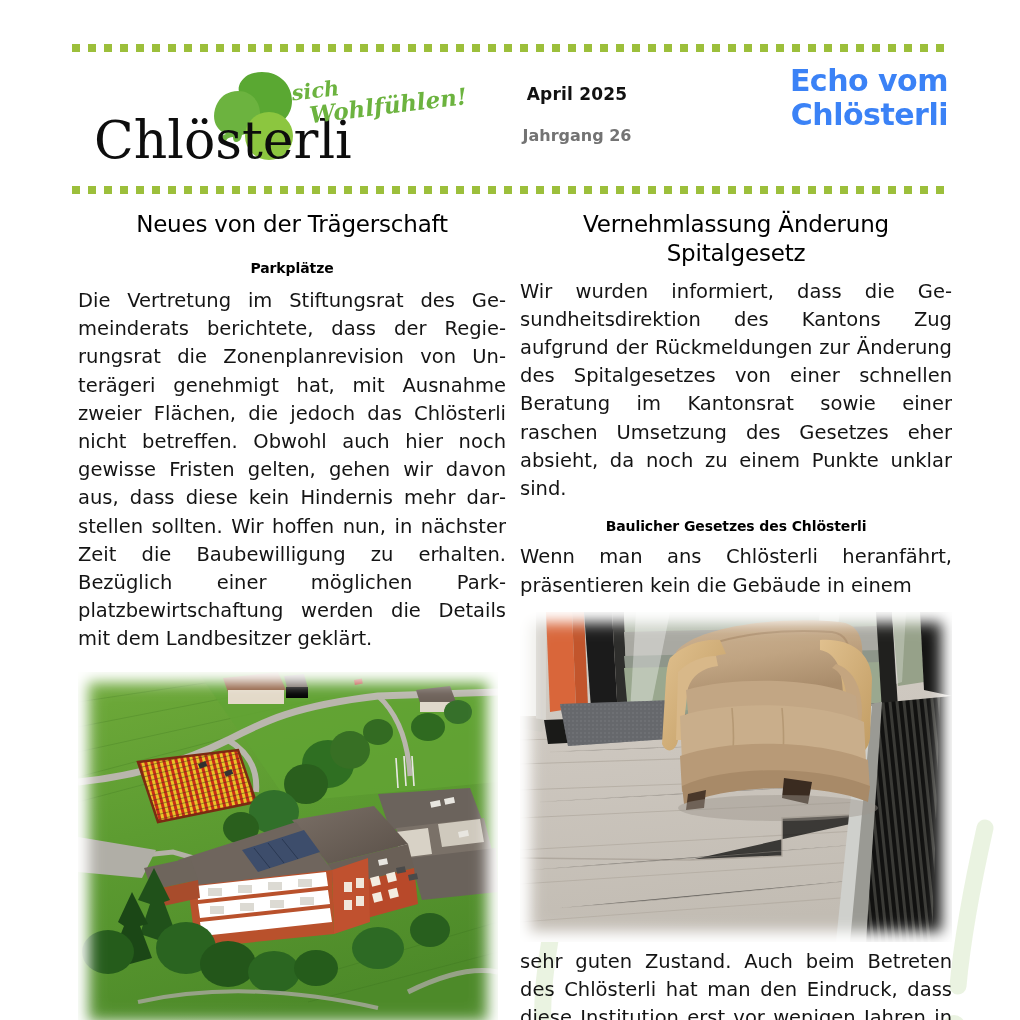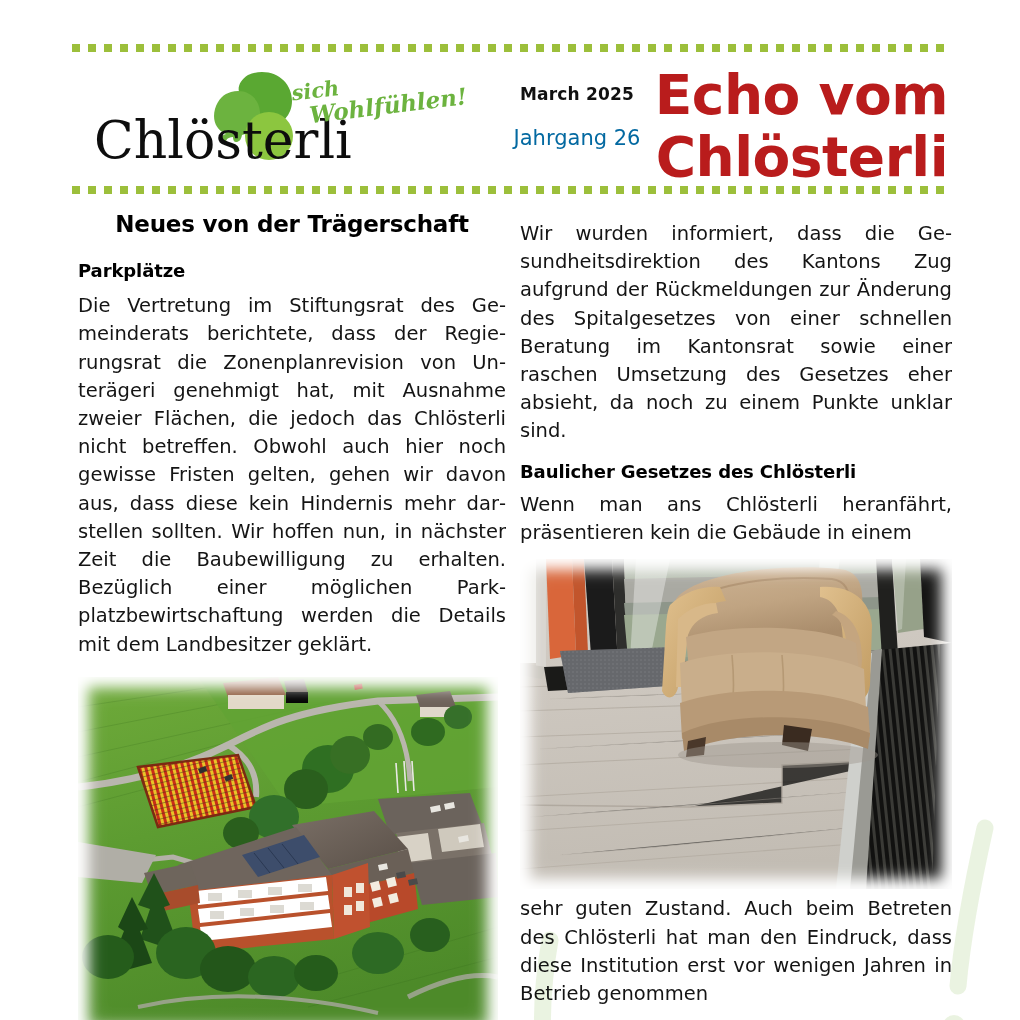--- a/index.html
+++ b/index.html
@@ -107,35 +107,35 @@
     text-align: center;
   }
   .issue-date {
     font-size: 17px;
     font-weight: bold;
     color: #111;
     letter-spacing: 0.2px;
   }
   .issue-volume {
     margin-top: 22px;
-    font-size: 21px;
-    font-weight: normal;
-    color: #0369a1;
+    font-size: 16px;
+    font-weight: bold;
+    color: #737373;
   }
 
   .paper-title {
     position: absolute;
     right: 0px;
     top: 4px;
     width: 340px;
     text-align: right;
-    font-size: 55px;
+    font-size: 30px;
     font-weight: bold;
     line-height: 1.13;
-    color: #b91c1c;
+    color: #3b82f6;
     letter-spacing: -0.5px;
   }
 
   
   .columns {
     position: absolute;
     top: 210px;
     left: 0;
     width: 1020px;
     z-index: 4;
@@ -143,31 +143,31 @@
   .col {
     position: absolute;
     top: 0;
   }
   .col-left  { left: 78px;  width: 428px; }
   .col-right { left: 520px; width: 432px; }
 
   h2.section-title {
     margin: 0 0 0 0;
     font-size: 23px;
-    font-weight: bold;
+    font-weight: normal;
     text-align: center;
     color: #000;
     line-height: 1.25;
     letter-spacing: -0.2px;
   }
   h3.sub-title {
     margin: 0;
-    font-size: 18px;
+    font-size: 14px;
     font-weight: bold;
-    text-align: left;
+    text-align: center;
     color: #000;
     line-height: 1.3;
     letter-spacing: -0.1px;
   }
   p.body-text {
     margin: 0;
     font-size: 19.5px;
     line-height: 28.2px;
     text-align: justify;
     text-justify: inter-word;
@@ -262,21 +262,21 @@
             <text x="2" y="24" font-family="'DejaVu Serif', serif" font-size="21" font-style="italic" font-weight="bold" fill="#6cb33f">sich</text>
           </g>
           <g transform="rotate(-7 30 46)">
             <text x="20" y="50" font-family="'DejaVu Serif', serif" font-size="23" font-style="italic" font-weight="bold" fill="#6cb33f">Wohlfühlen!</text>
           </g>
         </svg>
       </div>
     </div>
 
     <div class="issue-block">
-      <div class="issue-date">March 2025</div>
+      <div class="issue-date">April 2025</div>
       <div class="issue-volume">Jahrgang 26</div>
     </div>
 
     <div class="paper-title">
       <div>Echo vom</div>
       <div>Chlösterli</div>
     </div>
   </div>
 
   <div class="columns">
@@ -453,20 +453,21 @@
             <path d="M60 330 C 140 312, 220 318, 300 336" stroke="#a9a79f" stroke-width="4" fill="none" opacity="0.8"></path>
             <path d="M330 320 C 370 300, 400 296, 420 300" stroke="#a9a79f" stroke-width="5" fill="none" opacity="0.8"></path>
           </svg>
         </div>
         <div class="photo-fade"></div>
       </div>
     </div>
 
     <div class="col col-right">
 
+      <h2 class="section-title">Vernehmlassung Änderung Spitalgesetz</h2>
 
       <div class="sp-10"></div>
 
       <p class="body-text">Wir wurden informiert, dass die Ge­sundheitsdirektion des Kantons Zug aufgrund der Rückmeldungen zur Än­derung des Spitalgesetzes von einer schnellen Beratung im Kantonsrat sowie einer raschen Umsetzung des Gesetzes eher absieht, da noch zu einem Punkte unklar sind.</p>
 
       <div class="sp-14"></div>
 
       <h3 class="sub-title">Baulicher Gesetzes des Chlösterli</h3>
 
       <div class="sp-8"></div>

